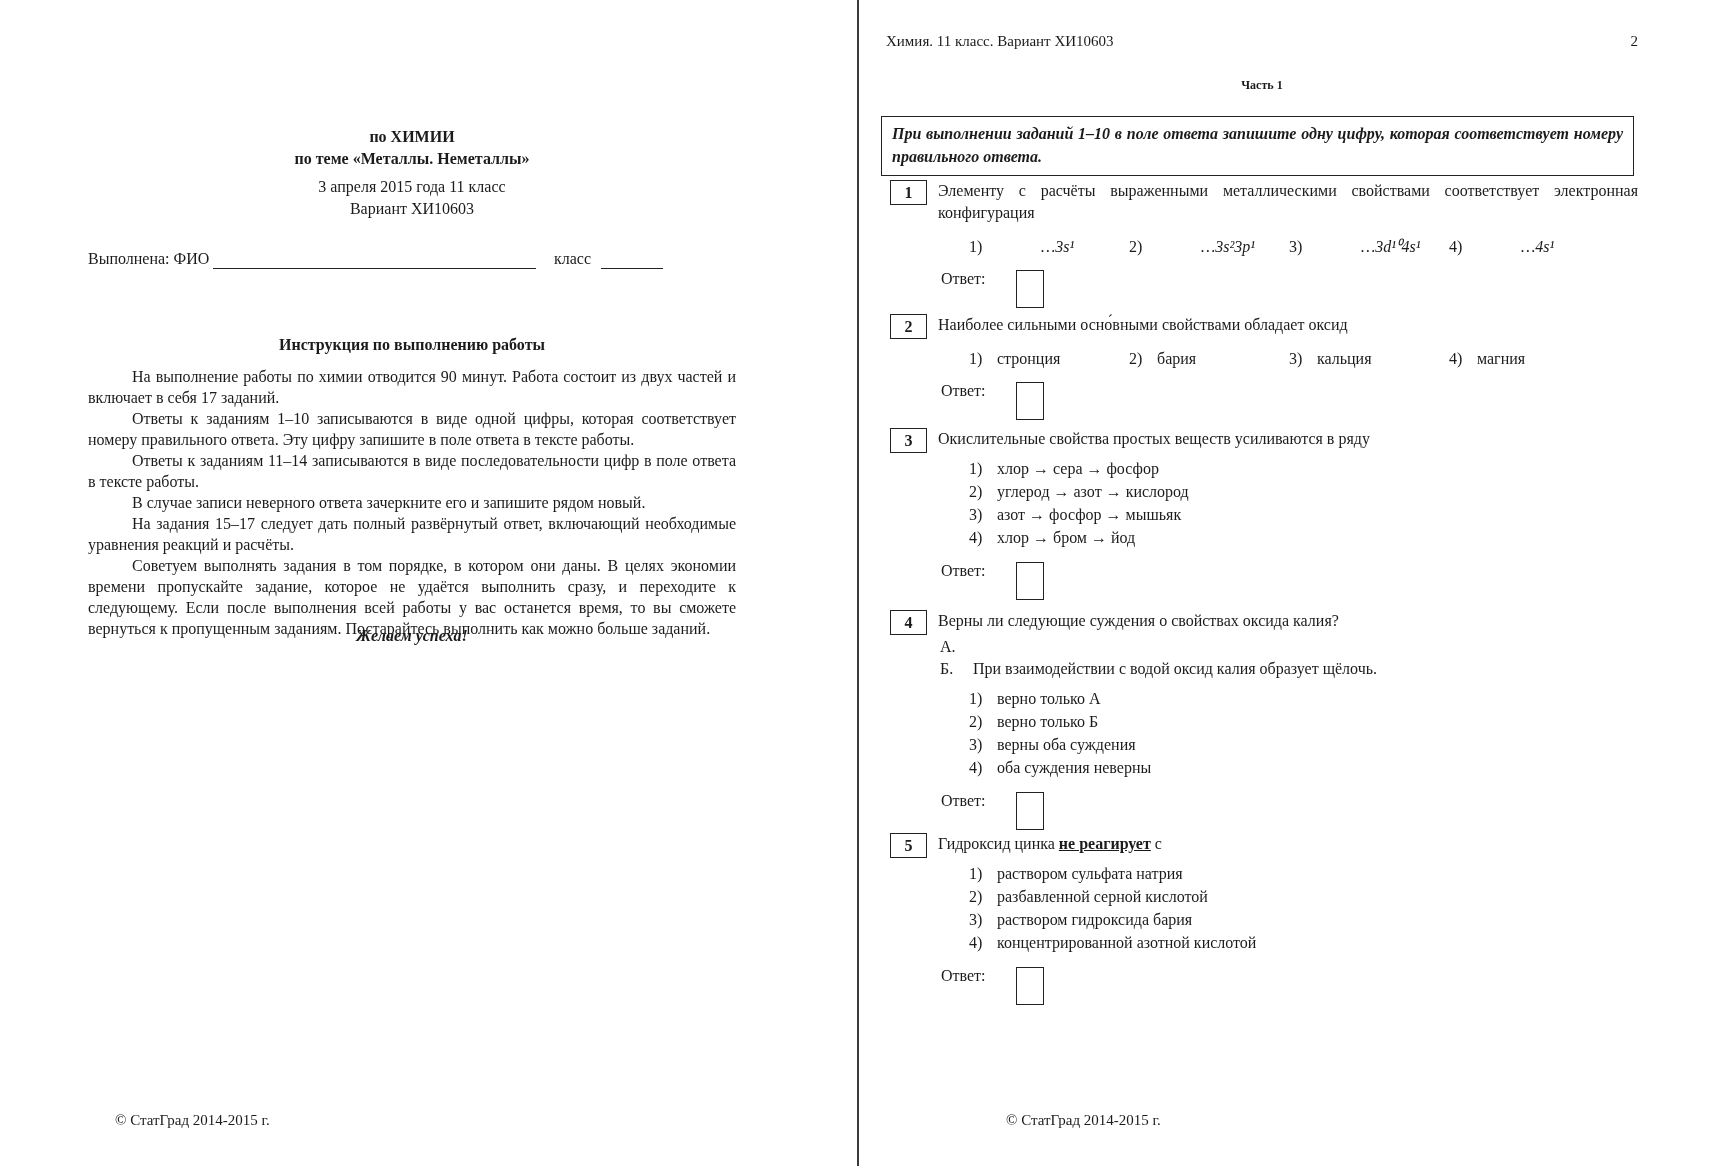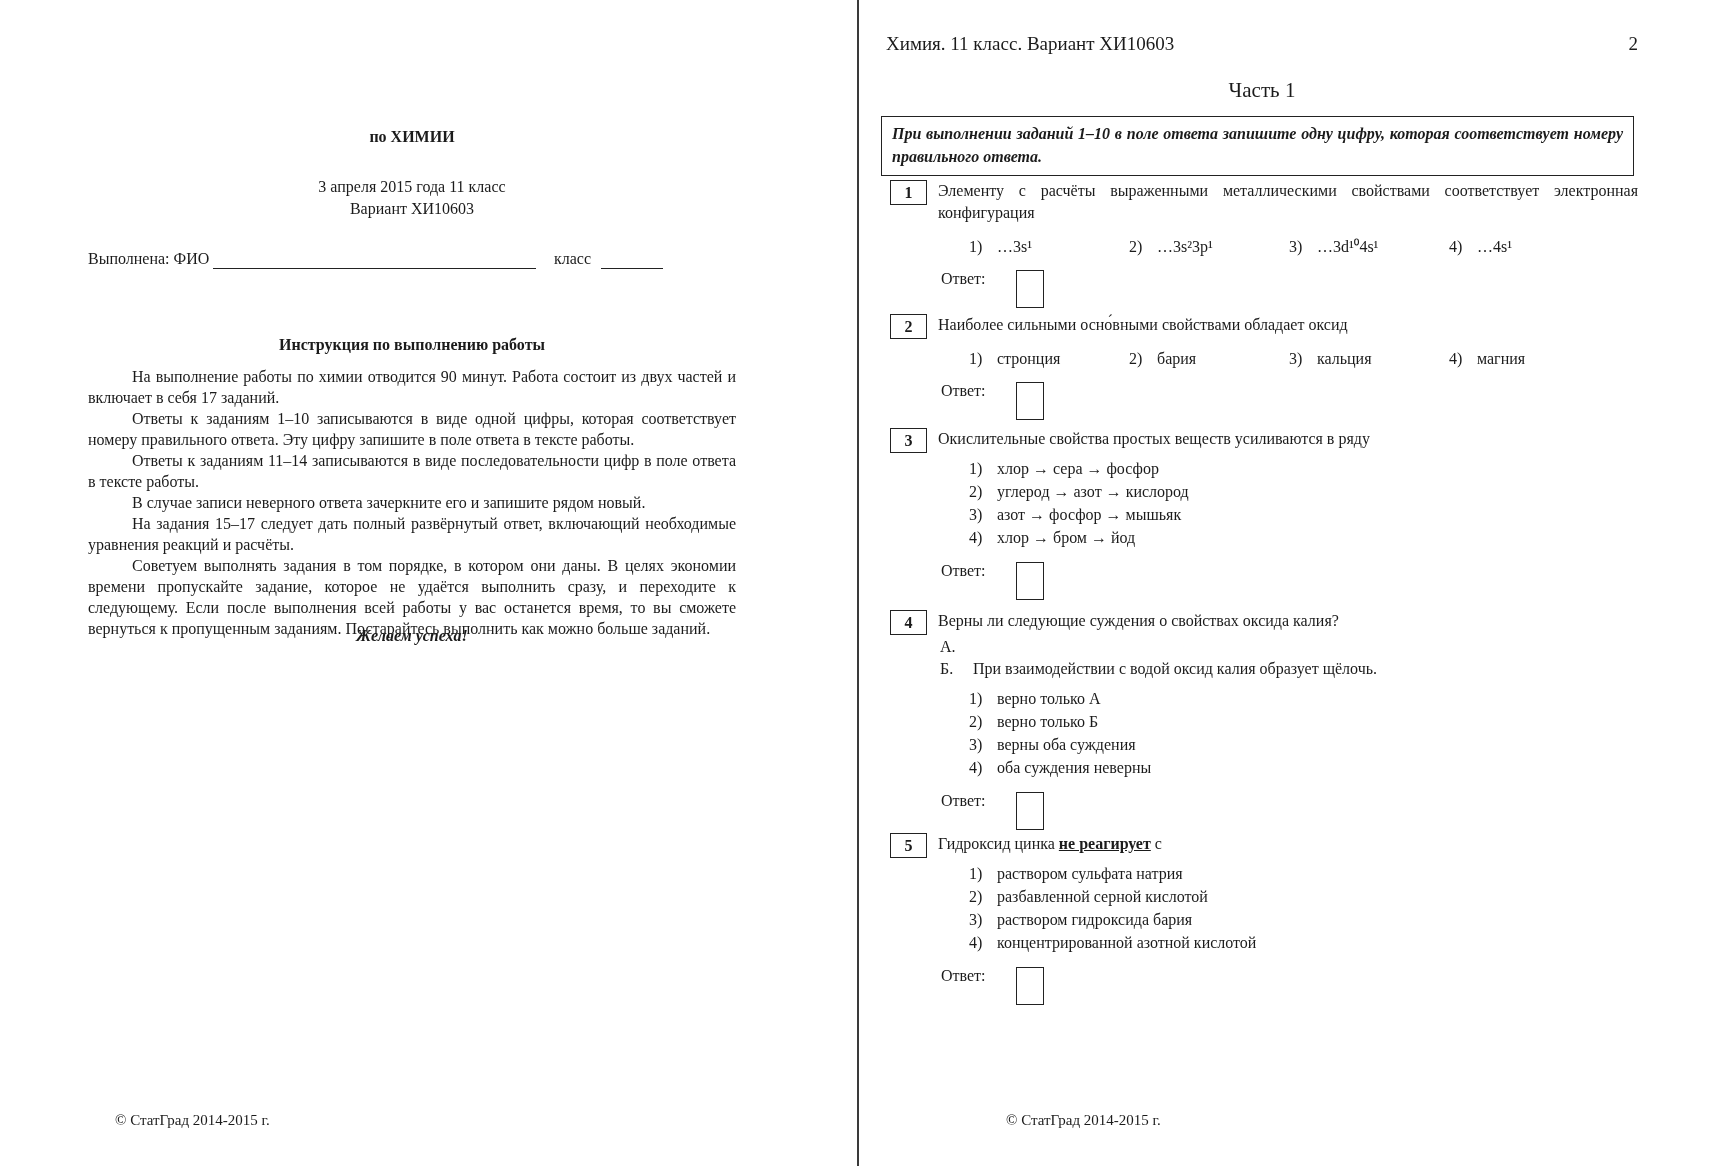--- a/index.html
+++ b/index.html
@@ -26,60 +26,61 @@
   .blank-class{width:62px;margin-left:10px;}
   .class-label{white-space:nowrap;margin-left:14px;}
   .instr-title{top:336px;font-weight:bold;text-align:center;}
   .instr-paras{top:366px;}
   .instr-paras p{margin:0;text-indent:44px;text-align:justify;line-height:21px;}
   .wish{top:627px;font-weight:bold;font-style:italic;text-align:center;}
   .footer-l{position:absolute;left:115px;top:1112px;font-size:15px;}
 
   
   .rblock{position:absolute;left:26px;width:752px;}
-  .r-header{top:33px;display:flex;justify-content:space-between;font-size:19px;}
-  .part-title{top:78px;text-align:center;font-weight:normal;font-size:21px;}
+  .r-header{top:33px;display:flex;justify-content:space-between;font-size:15px;}
+  .part-title{top:78px;text-align:center;font-weight:bold;font-size:12px;}
   .part-box{
     top:116px;left:21px;width:731px;border:1.5px solid #222;
     padding:5px 10px 7px 10px;font-weight:bold;font-style:italic;
     text-align:justify;line-height:23px;
   }
   .question{position:absolute;left:26px;width:752px;}
   .q1{top:180px;} .q2{top:314px;} .q3{top:428px;} .q4{top:610px;} .q5{top:833px;}
   .q-num{
     position:absolute;left:4px;top:0px;width:35px;height:23px;border:1.5px solid #222;
     text-align:center;font-weight:bold;line-height:23px;
   }
   .q-body{margin-left:52px;width:700px;}
   .q-text{text-align:justify;line-height:22px;margin:0;}
   .opt-row{display:flex;padding-left:31px;margin-top:12px;line-height:21px;}
   .opt-col{width:160px;display:flex;}
   .opt-col:last-child{width:auto;}
   .opt-marker{width:28px;flex:none;}
-  .formula{}
+  .formula{font-style:italic;margin-left:44px;}
   .opt-list{margin-top:8px;}
   .opt-v{display:flex;padding-left:31px;line-height:22px;margin-top:1px;}
   .stmt-list{margin-top:4px;}
   .stmt{display:flex;padding-left:2px;line-height:22px;}
   .stmt-marker{width:33px;flex:none;}
   .answer-row{display:flex;margin-top:13px;padding-left:3px;height:40px;}
   .answer-box{width:26px;height:36px;border:1.5px solid #222;margin-left:30px;background:#fff;}
   .emph{font-weight:bold;text-decoration:underline;}
   .footer-r{position:absolute;left:146px;top:1112px;font-size:15px;}
 </style>
 </head>
 <body>
 
 <div class="canvas">
 
   <div class="page page-left">
 
 
     <div class="lblock subject-block center">
       <div>по ХИМИИ</div>
+      <div>по теме «Металлы. Неметаллы»</div>
     </div>
 
     <div class="lblock date-block center">
       <div>3 апреля 2015 года 11 класс</div>
       <div>Вариант ХИ10603</div>
     </div>
 
     <div class="lblock fio-row">
       <span class="fio-label">Выполнена: ФИО</span>
       <span class="blank blank-grow"></span>

